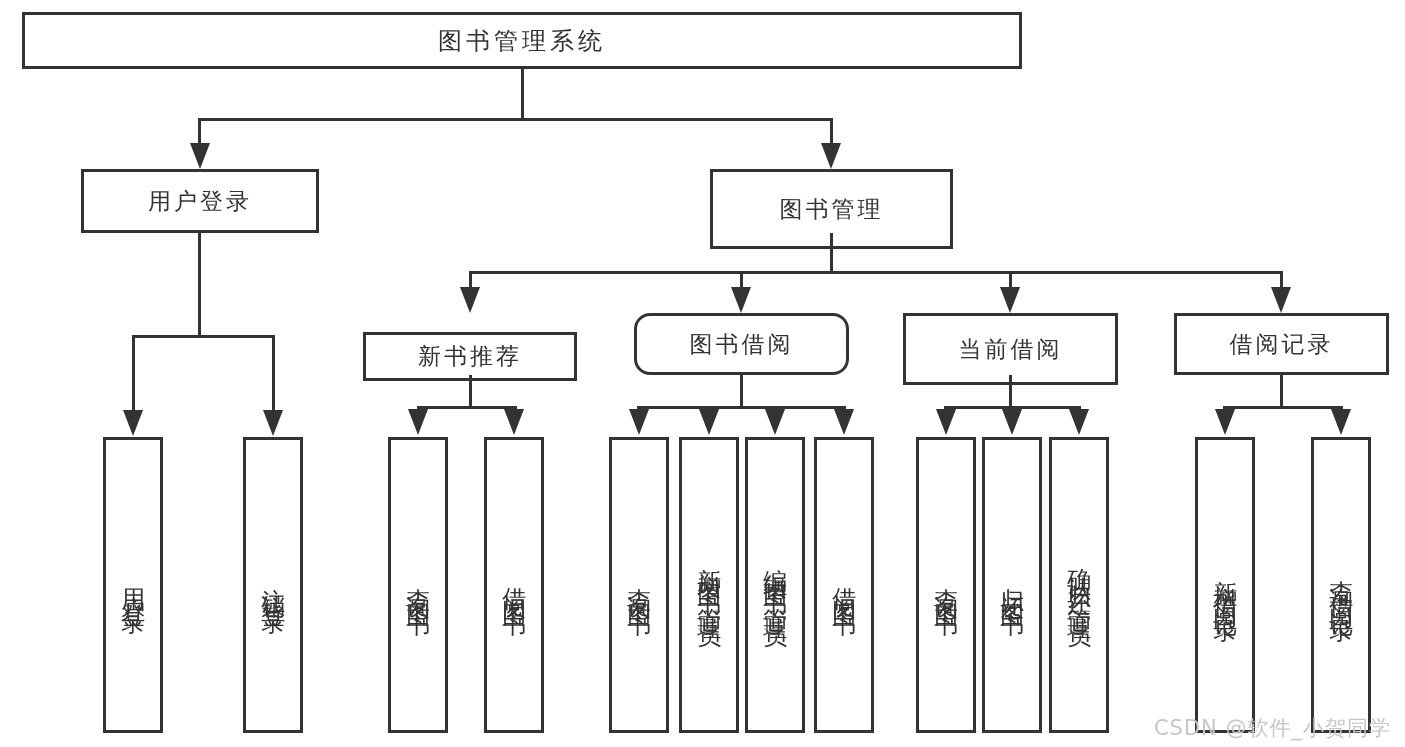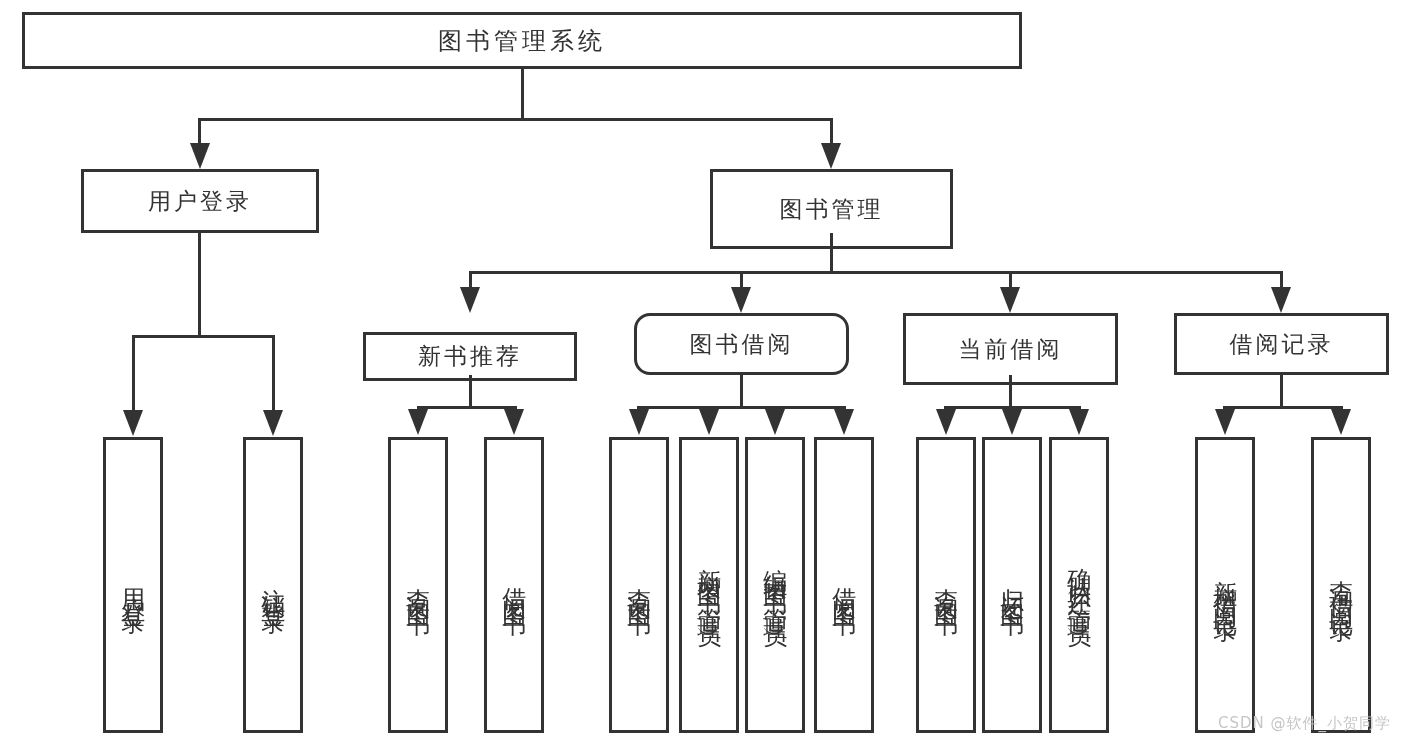--- a/index.html
+++ b/index.html
@@ -40,21 +40,21 @@
     position: absolute;
     width: 0; height: 0;
     border-left: 10px solid transparent;
     border-right: 10px solid transparent;
     border-top: 26px solid #333333;
   }
   .watermark {
     position: absolute;
     top: 714px;
     right: 14px;
-    font-size: 15px;
+    font-size: 21px;
     letter-spacing: 1px;
     color: #c6c6c6;
     z-index: 5;
     white-space: nowrap;
   }
 </style>
 </head>
 <body>
 
 <div class="canvas">

